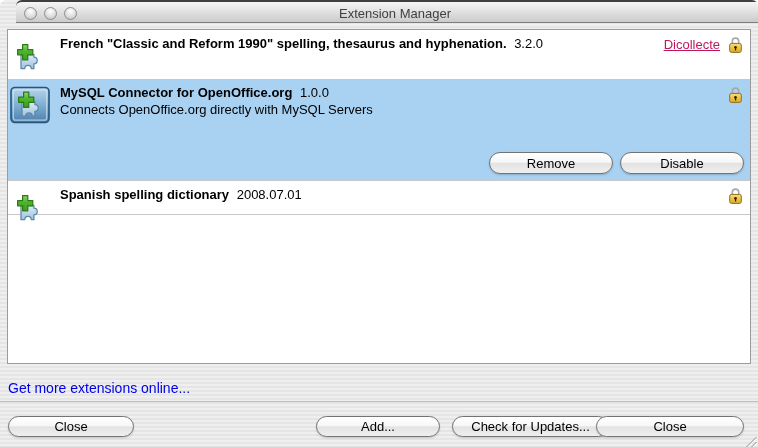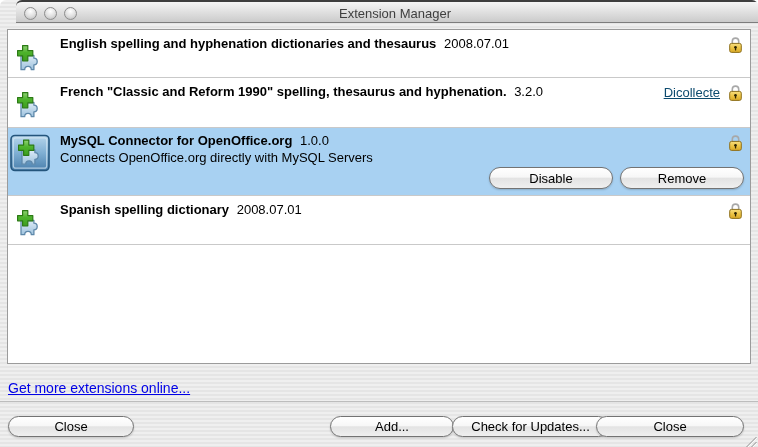--- a/index.html
+++ b/index.html
@@ -26,57 +26,57 @@
     position:absolute;left:0;right:0;top:2px;height:20px;line-height:20px;
     text-align:center;font-size:13px;color:#3f3f3f;
   }
   
   .panel{
     position:absolute;left:7px;top:29px;width:744px;height:335px;box-sizing:border-box;
     background:#ffffff;border:1px solid #9b9b9b;
   }
   .row{position:relative;border-bottom:1px solid #c9c9c9;box-sizing:border-box}
   .r0{height:48px}.r1{height:50px}
-  .r2{height:68px;background:#a8d1f2}
-  .r3{height:49px}
+  .r2{height:101px;background:#a8d1f2}
+  .r3{height:34px}
   .txt{padding:6px 0 0 52px;font-size:13px;white-space:nowrap;color:#000}
   .r2 .txt{padding-top:5px}
   .name{font-weight:bold}
   .ver{margin-left:4px}
   .desc{padding:2px 0 0 52px;font-size:13px;white-space:nowrap;color:#000}
   .icon32{position:absolute;left:5px;top:11px;width:32px;height:32px}
   .r1 .icon32,.r3 .icon32{top:10px}
   .icon42{position:absolute;left:1px;top:4px;width:42px;height:42px}
   .lock{position:absolute;right:8px;top:6px;width:13px;height:17px}
   .publink{
-    position:absolute;right:30px;top:7px;font-size:13px;color:#0c4a6e;
+    position:absolute;right:30px;top:7px;font-size:13px;color:#be185d;
     text-decoration:underline;cursor:pointer;white-space:nowrap;margin-left:20px;
   }
   .rowbtns{position:absolute;right:6px;bottom:6px;display:flex;gap:7px}
   
   .aquabtn{
     height:22px;border:1px solid #737373;border-radius:11px;box-sizing:border-box;
     background:linear-gradient(#ffffff,#f7f7f7 45%,#e3e3e3 52%,#efefef);
     font-family:"Liberation Sans",sans-serif;font-size:13px;color:#000;
     display:flex;align-items:center;justify-content:center;
     box-shadow:0 1px 2px rgba(0,0,0,.18);padding:0;cursor:pointer;
   }
   .w124{width:124px}
   
   .morelink{
     position:absolute;left:8px;top:380px;font-size:14px;color:#0000e6;
-    text-decoration:underline;cursor:pointer;
+    cursor:pointer;
   }
   .groove{
     position:absolute;left:0;top:401px;width:758px;height:2px;
     background:linear-gradient(#a9a9a9,#f8f8f8);
   }
   .footbtn{position:absolute;top:416px;height:21px;border-radius:11px}
   .b-help{left:8px;width:126px}
-  .b-add{left:330px;width:124px}
+  .b-add{left:316px;width:124px}
   .b-check{left:452px;width:157px}
   .b-close{left:596px;width:148px}
   .grip{position:absolute;right:1px;bottom:1px;width:12px;height:12px;cursor:nwse-resize}
 </style>
 </head>
 <body>
 
 <svg width="0" height="0" style="position:absolute" aria-hidden="true">
   <defs>
     <linearGradient id="gPz" x1="0" y1="0" x2="0" y2="1">
@@ -113,36 +113,20 @@
 
 <div class="titlebar">
   <span class="tl tl1"></span>
   <span class="tl tl2"></span>
   <span class="tl tl3"></span>
   <div class="wtitle">Extension Manager</div>
 </div>
 
 <div class="panel">
 
-  <div class="row r0">
-    <span class="icon32">
-      <svg width="32" height="32" viewBox="0 0 32 32">
-          <use href="#gPuzzle" x="2" y="2"></use>
-        </svg>
-    </span>
-    <div class="txt">
-      <span class="name">English spelling and hyphenation dictionaries and thesaurus</span>
-      <span class="ver">2008.07.01</span>
-    </div>
-    <span class="lock">
-      <svg width="13" height="17" viewBox="0 0 13 17">
-          <use href="#gLock"></use>
-        </svg>
-    </span>
-  </div>
 
   <div class="row r1">
     <span class="icon32">
       <svg width="32" height="32" viewBox="0 0 32 32">
           <use href="#gPuzzle" x="2" y="2"></use>
         </svg>
     </span>
     <div class="txt">
       <span class="name">French "Classic and Reform 1990" spelling, thesaurus and hyphenation.</span>
       <span class="ver">3.2.0</span>
@@ -167,22 +151,22 @@
       <span class="name">MySQL Connector for OpenOffice.org</span>
       <span class="ver">1.0.0</span>
     </div>
     <div class="desc">Connects OpenOffice.org directly with MySQL Servers</div>
     <span class="lock">
       <svg width="13" height="17" viewBox="0 0 13 17">
           <use href="#gLock"></use>
         </svg>
     </span>
     <div class="rowbtns">
+      <button class="aquabtn w124">Remove</button>
       <button class="aquabtn w124">Disable</button>
-      <button class="aquabtn w124">Remove</button>
     </div>
   </div>
 
   <div class="row r3">
     <span class="icon32">
       <svg width="32" height="32" viewBox="0 0 32 32">
           <use href="#gPuzzle" x="2" y="2"></use>
         </svg>
     </span>
     <div class="txt">

